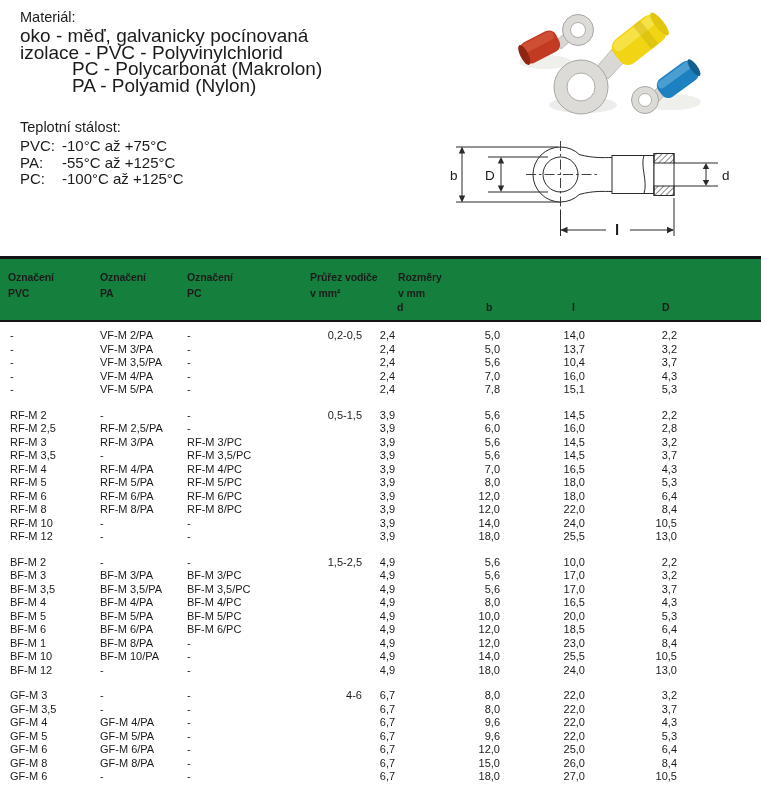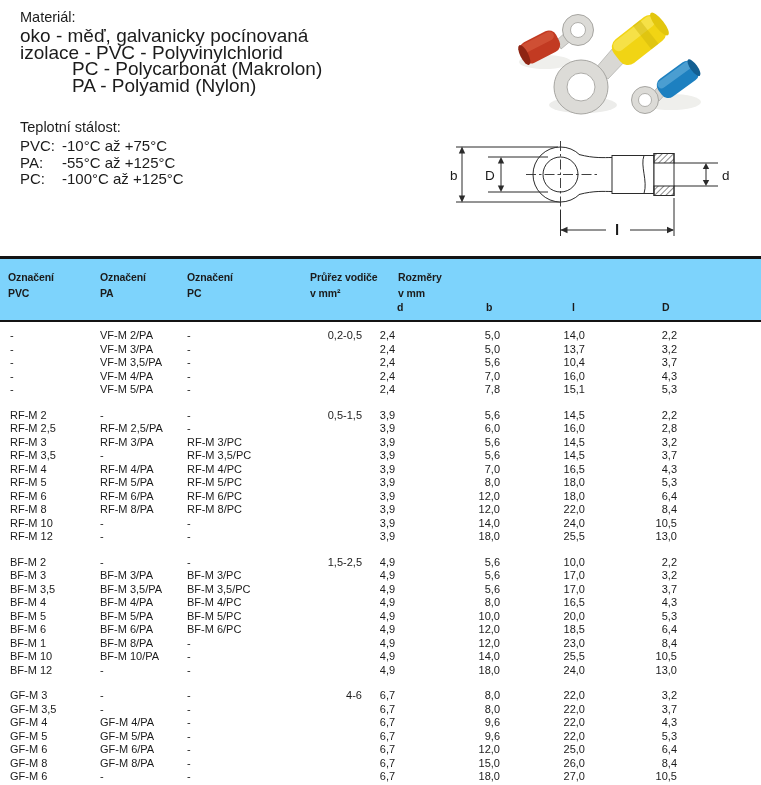--- a/index.html
+++ b/index.html
@@ -15,21 +15,21 @@
   .blk-line.indent{padding-left:52px}
   .temp{position:absolute;left:20px;top:118px;width:430px}
   .temp-row{display:flex;font-size:15px;line-height:16.5px}
   .temp-label{width:42px;flex:0 0 42px}
   
   .photo{position:absolute;left:503px;top:6px}
   .drawing{position:absolute;left:448px;top:124px}
   
   .table-band{position:absolute;left:0;top:256px;width:761px}
   .thead{
-    position:relative;height:61px;background:#7dd3fc;
+    position:relative;height:61px;background:#15803d;
     border-top:3px solid #141414;border-bottom:2px solid #141414;
   }
   .hcol{position:absolute;font-weight:bold;font-size:10.5px;line-height:16px;
         letter-spacing:-0.1px;white-space:nowrap}
   .hcol .l2{display:block}
   .hc0{left:8px;top:10px}.hc1{left:100px;top:10px}.hc2{left:187px;top:10px}
   .hc3{left:310px;top:10px}.hc4{left:398px;top:10px}
   .hdim{position:absolute;top:42px;font-weight:bold;font-size:10.5px}
   .hd0{left:397px}.hd1{left:486px}.hd2{left:572px}.hd3{left:662px}
   .tbody{padding-top:7px}

